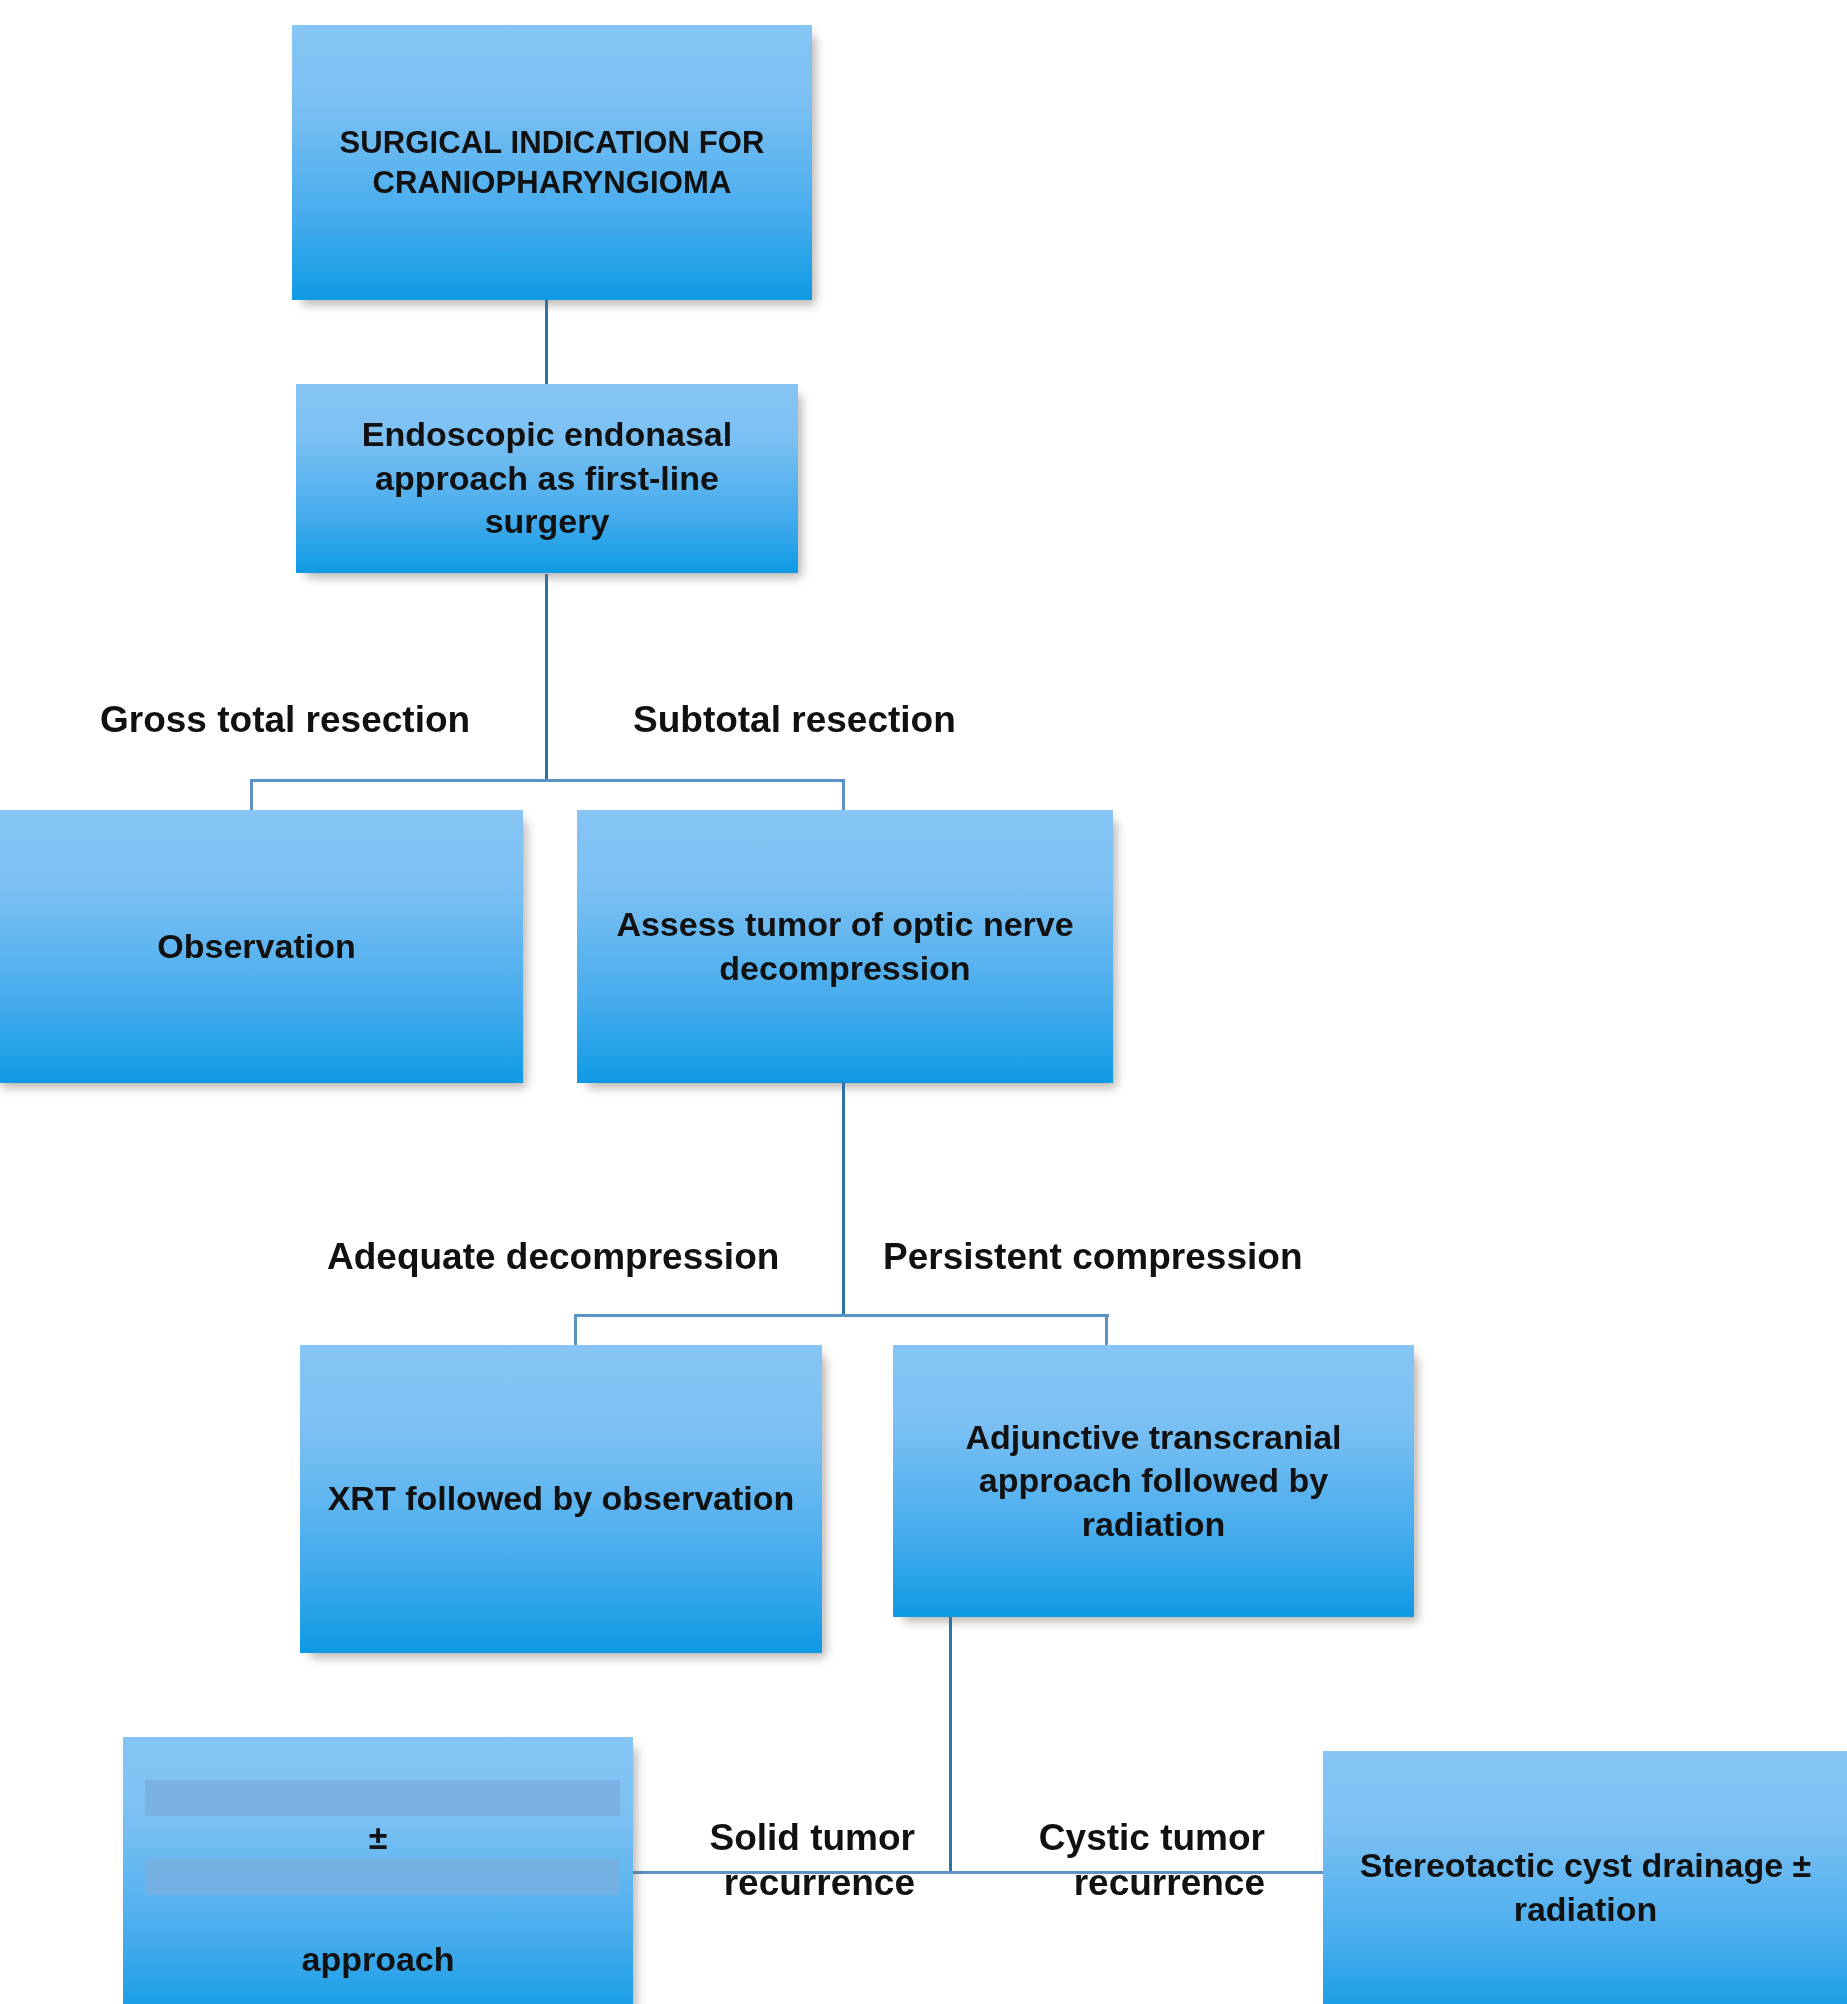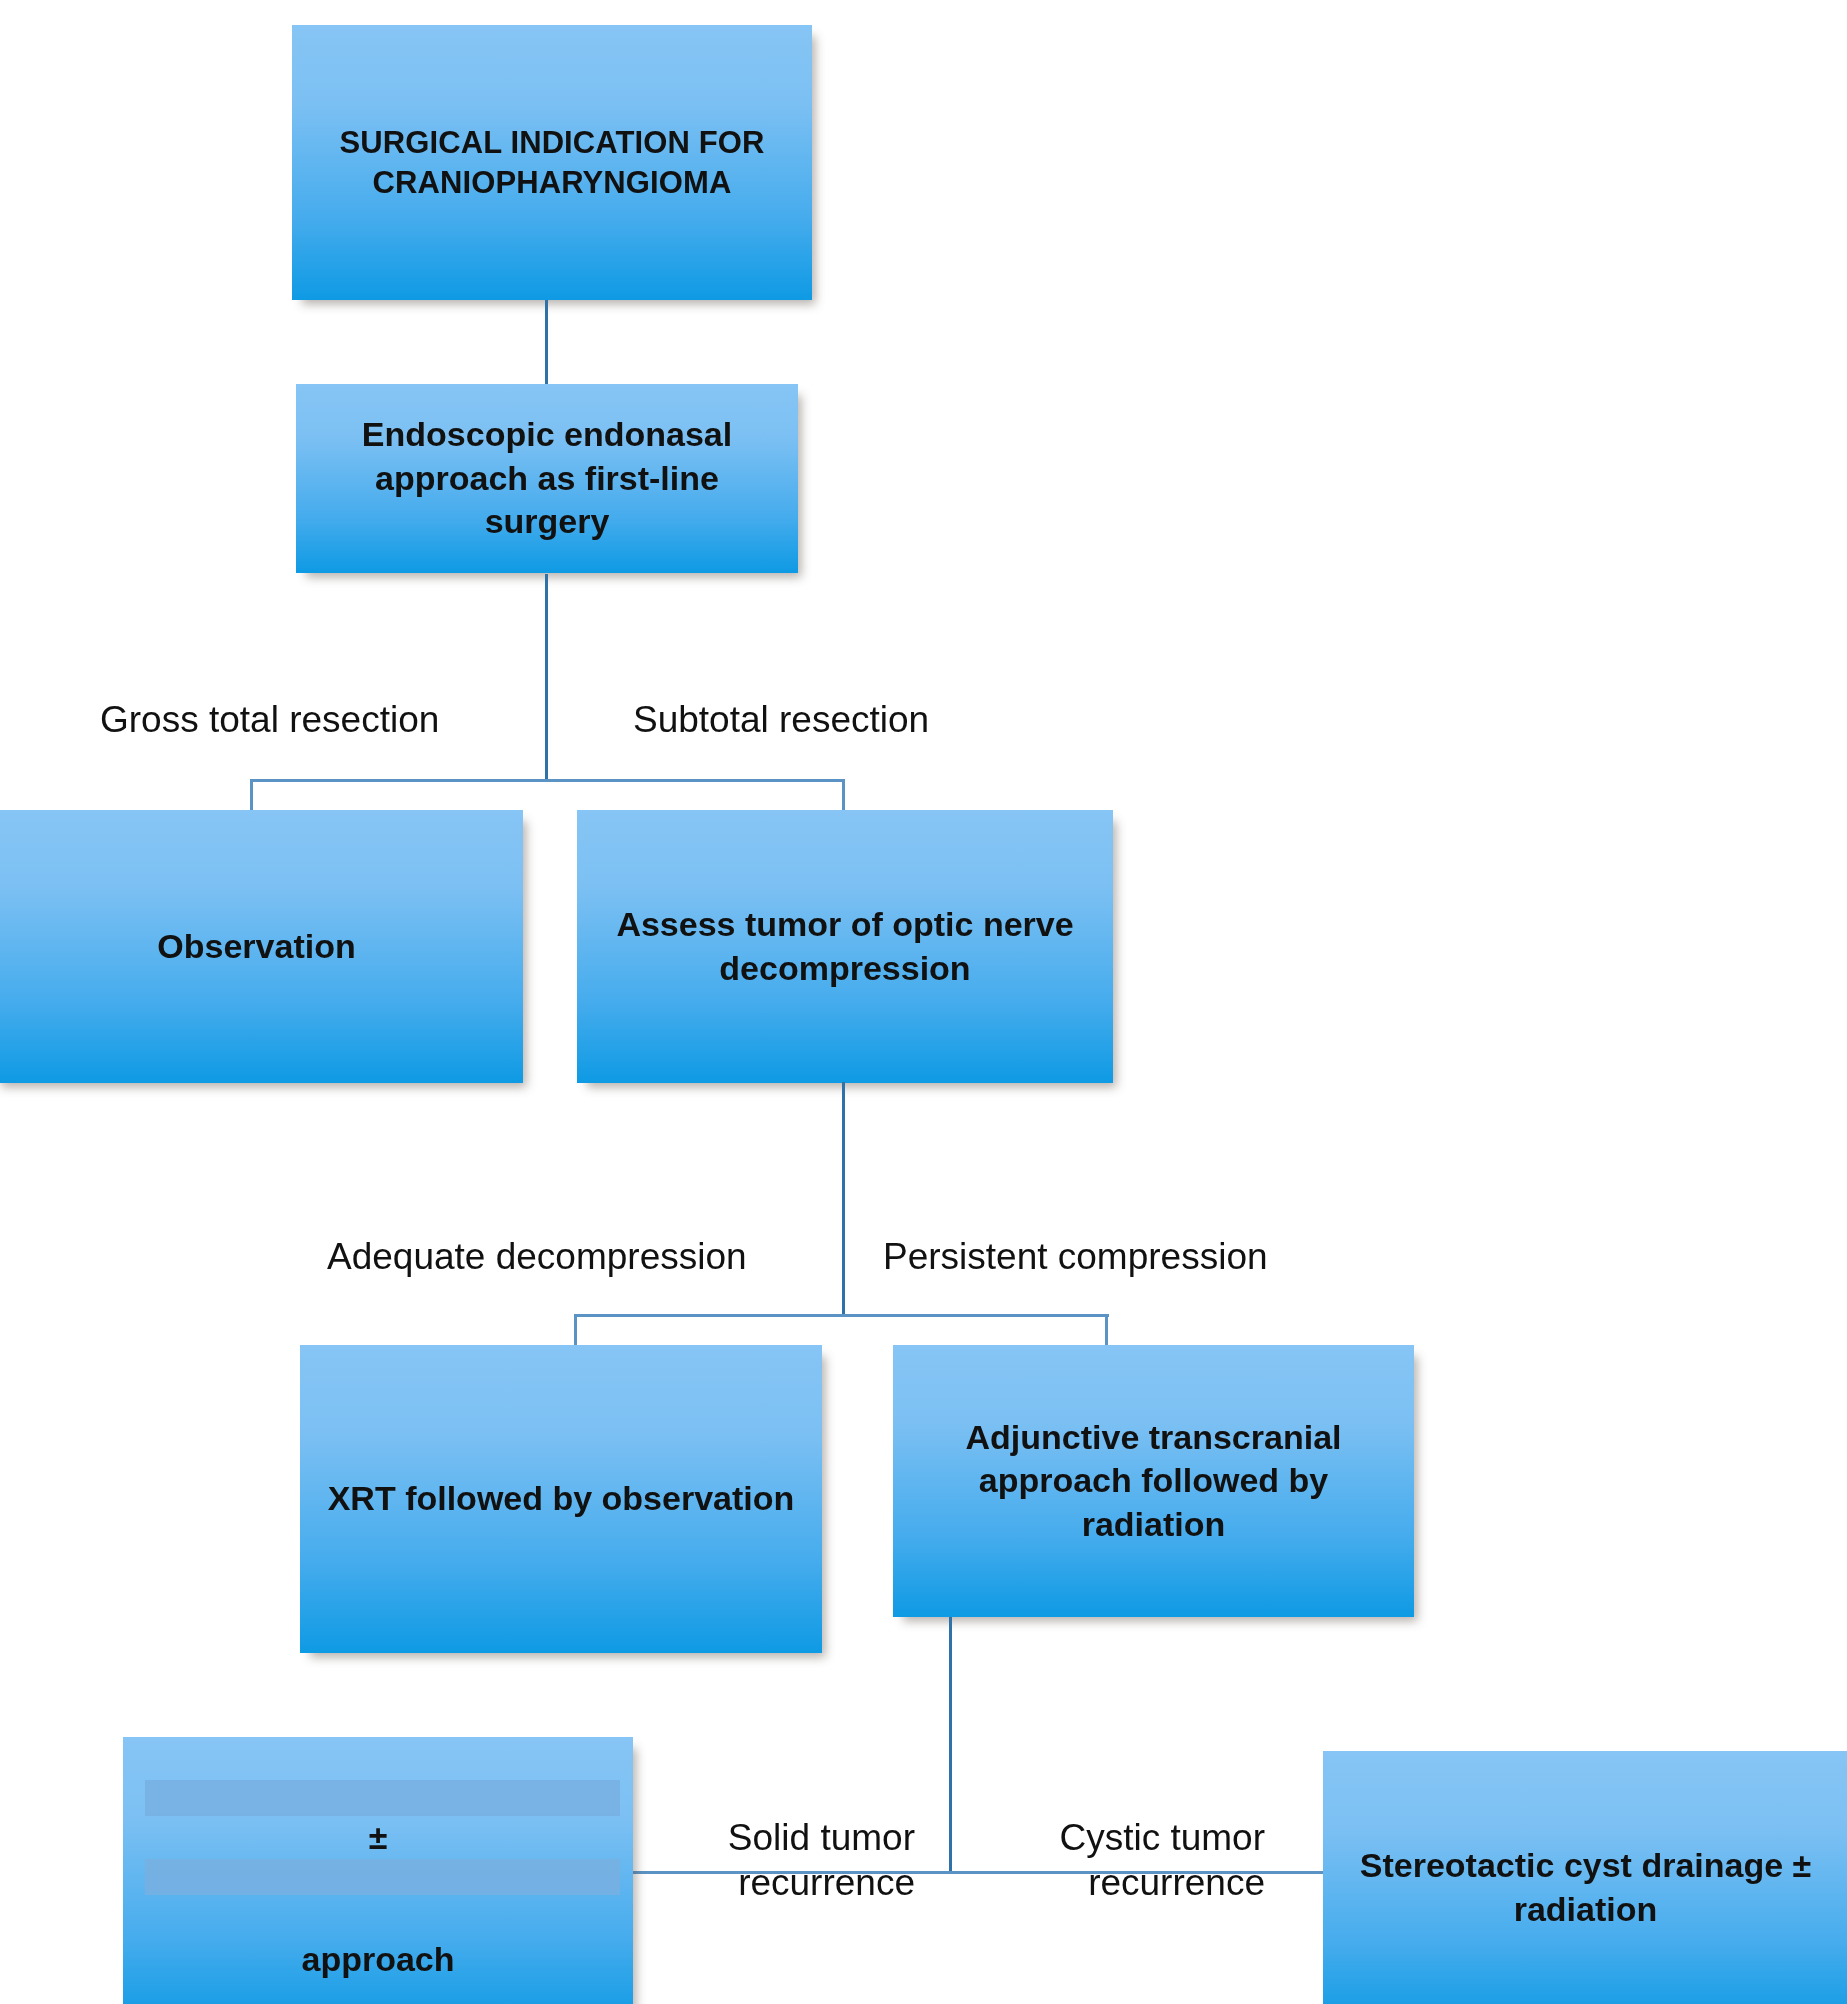--- a/index.html
+++ b/index.html
@@ -48,21 +48,21 @@
   .vline-light {
     position: absolute;
     background: #5b93c4;
     width: 3.4px;
   }
 
   
   .edge-label {
     position: absolute;
     color: #111111;
-    font-weight: normal;
+    font-weight: bold;
     line-height: 1.22;
     white-space: pre-line;
   }
 
   
   .caret {
     display: inline-block;
     width: 3.4px;
     height: 1.05em;
     background: rgba(120,175,225,0.85);

